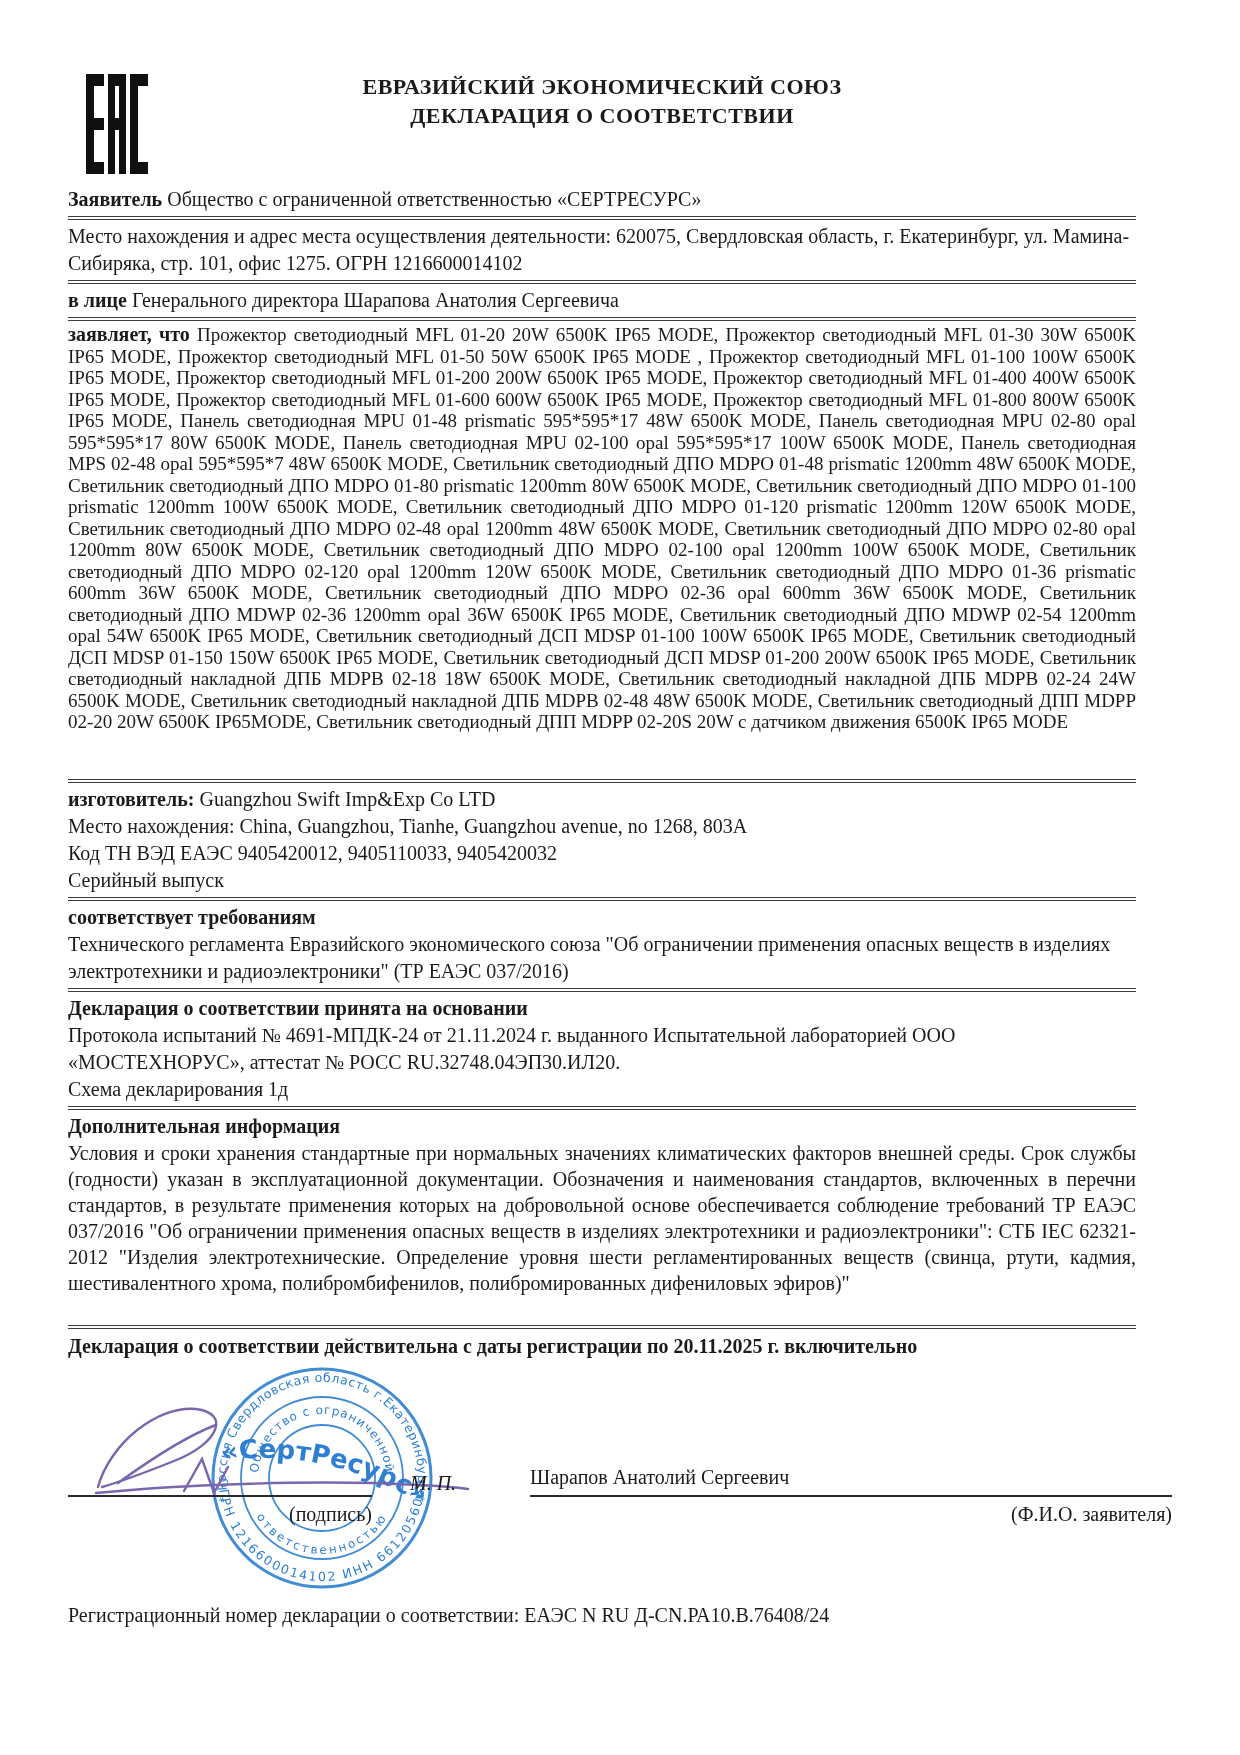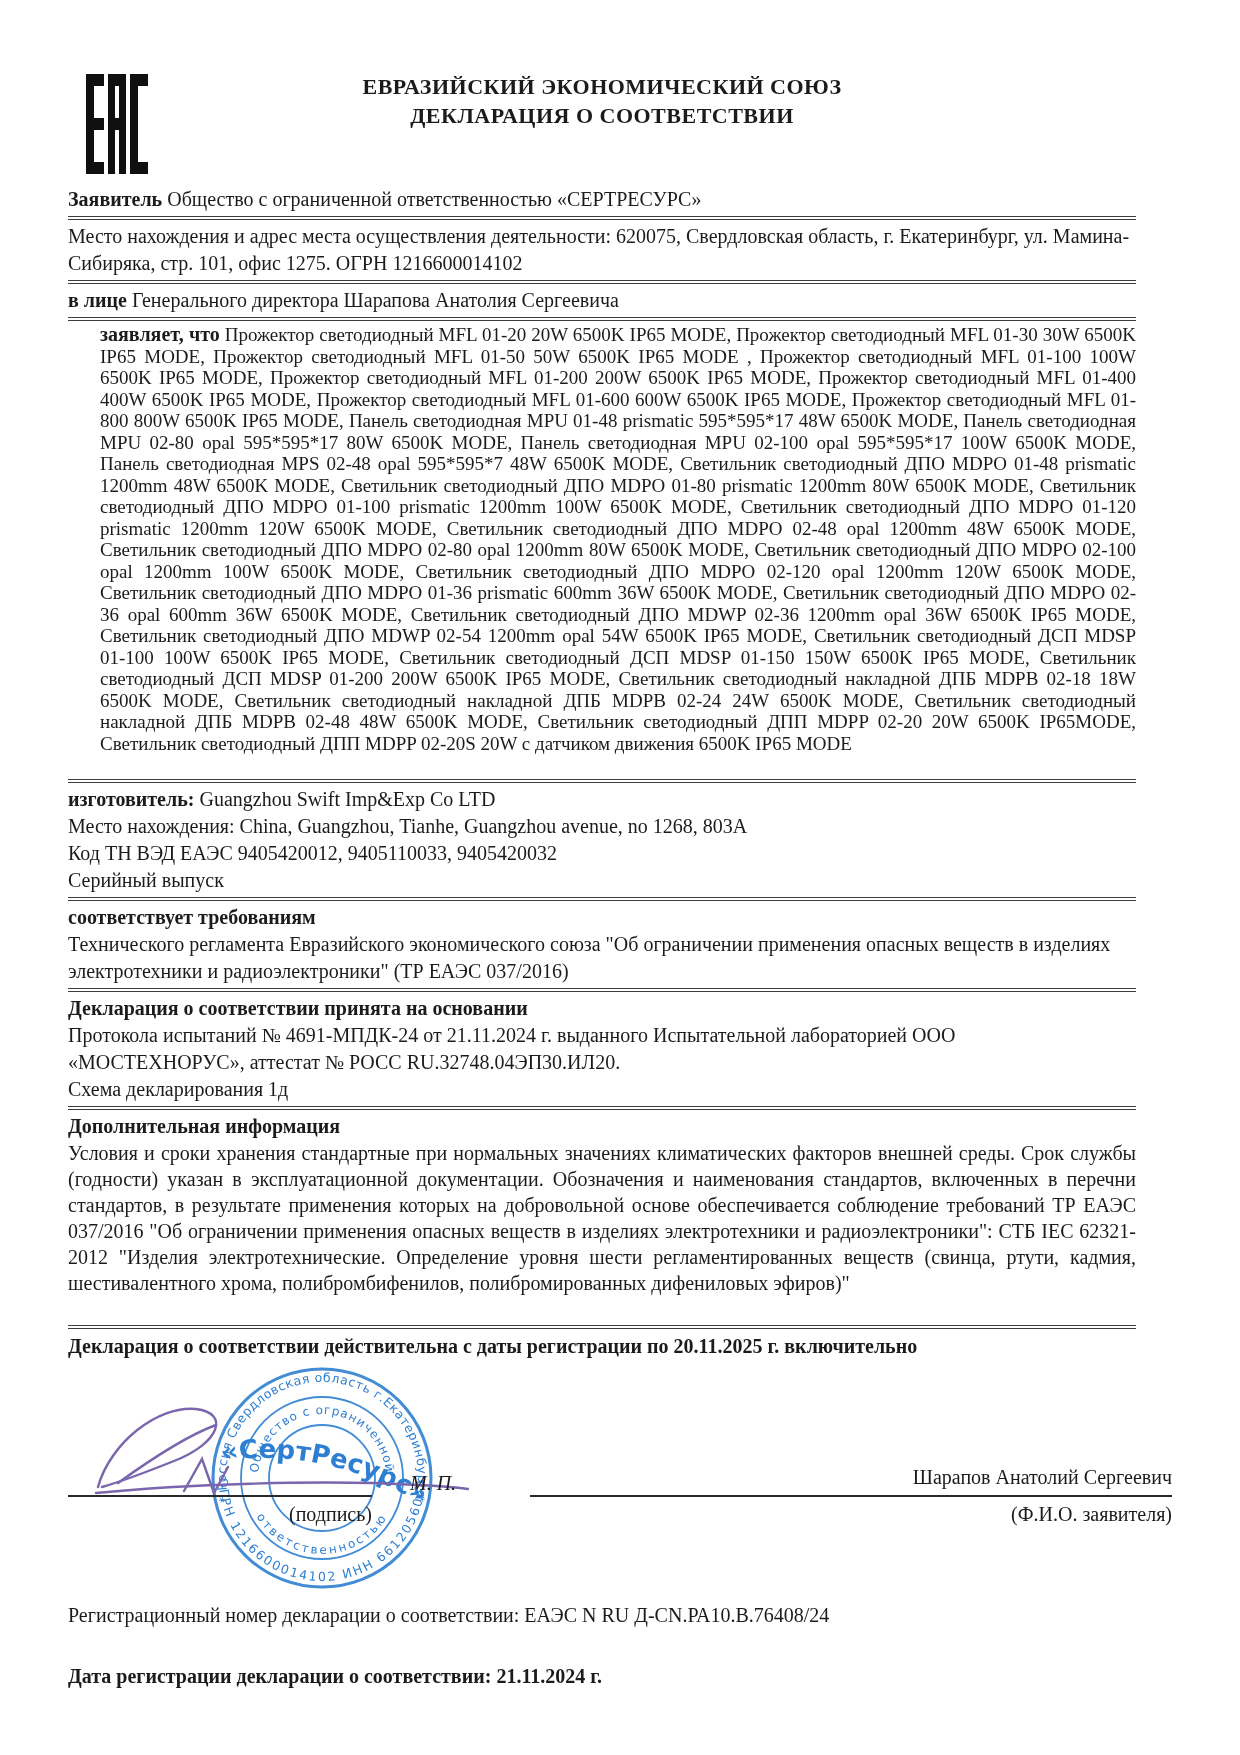--- a/index.html
+++ b/index.html
@@ -12,32 +12,32 @@
   
   .header{position:relative;height:120px;}
   .eac-logo{position:absolute;left:18px;top:8px;width:62px;height:100px;}
   .title{ text-align:center;font-weight:bold;font-size:22px;line-height:29px;padding-top:6px;letter-spacing:.5px;}
   
   .rule{border:0;border-top:4px double #3d3d3d;margin:3px 0 3px 0;height:0;}
   
   .line{font-size:20px;line-height:27px;}
   .b{font-weight:bold;}
   .sec{margin:0;}
-  .products{font-size:19px;line-height:21.5px;text-align:justify;min-height:452px;margin-left:32px;}
+  .products{font-size:19px;line-height:21.5px;text-align:justify;min-height:452px;}
   .addl{min-height:182px;font-size:20px;line-height:26px;text-align:justify;}
   .validity{font-weight:bold;font-size:20px;line-height:27px;margin-top:4px;}
   
   .sigzone{position:relative;height:232px;}
   .stamp{position:absolute;left:142px;top:6px;width:224px;height:224px;}
   .autograph{position:absolute;left:20px;top:35px;width:400px;height:115px;}
   .sig-line{position:absolute;top:135px;border-top:2px solid #2a2a2a;height:0;}
   .sig-line.left{left:0;width:304px;}
   .sig-line.right{left:462px;width:642px;}
   .mp{position:absolute;left:342px;top:112px;font-size:20px;font-style:italic;}
-  .fio-name{position:absolute;left:462px;width:642px;top:106px;text-align:right;font-size:20px;}
+  .fio-name{position:absolute;left:462px;width:642px;top:106px;text-align:left;font-size:20px;}
   .cap{position:absolute;top:143px;font-size:20px;text-align:right;}
   .cap.left{left:0;width:304px;}
   .cap.right{left:462px;width:642px;}
   .regline{font-weight:normal;font-size:20px;line-height:27px;margin-top:10px;}
   .dateline{font-weight:bold;font-size:20px;line-height:27px;margin-top:34px;}
   svg text{font-family:"DejaVu Sans", sans-serif;}
 </style>
 </head>
 <body>
 
@@ -164,15 +164,14 @@
 
     <div class="sig-line left"></div>
     <div class="sig-line right"></div>
 
     <div class="fio-name">Шарапов Анатолий Сергеевич</div>
     <div class="cap left">(подпись)</div>
     <div class="cap right">(Ф.И.О. заявителя)</div>
   </div>
 
   <div class="regline">Регистрационный номер декларации о соответствии: ЕАЭС N RU Д-CN.РА10.В.76408/24</div>
-  <div class="dateline">Дата регистрации декларации о соответствии: 21.11.2024 г.</div>
 
 </div>
 
 </body></html>

